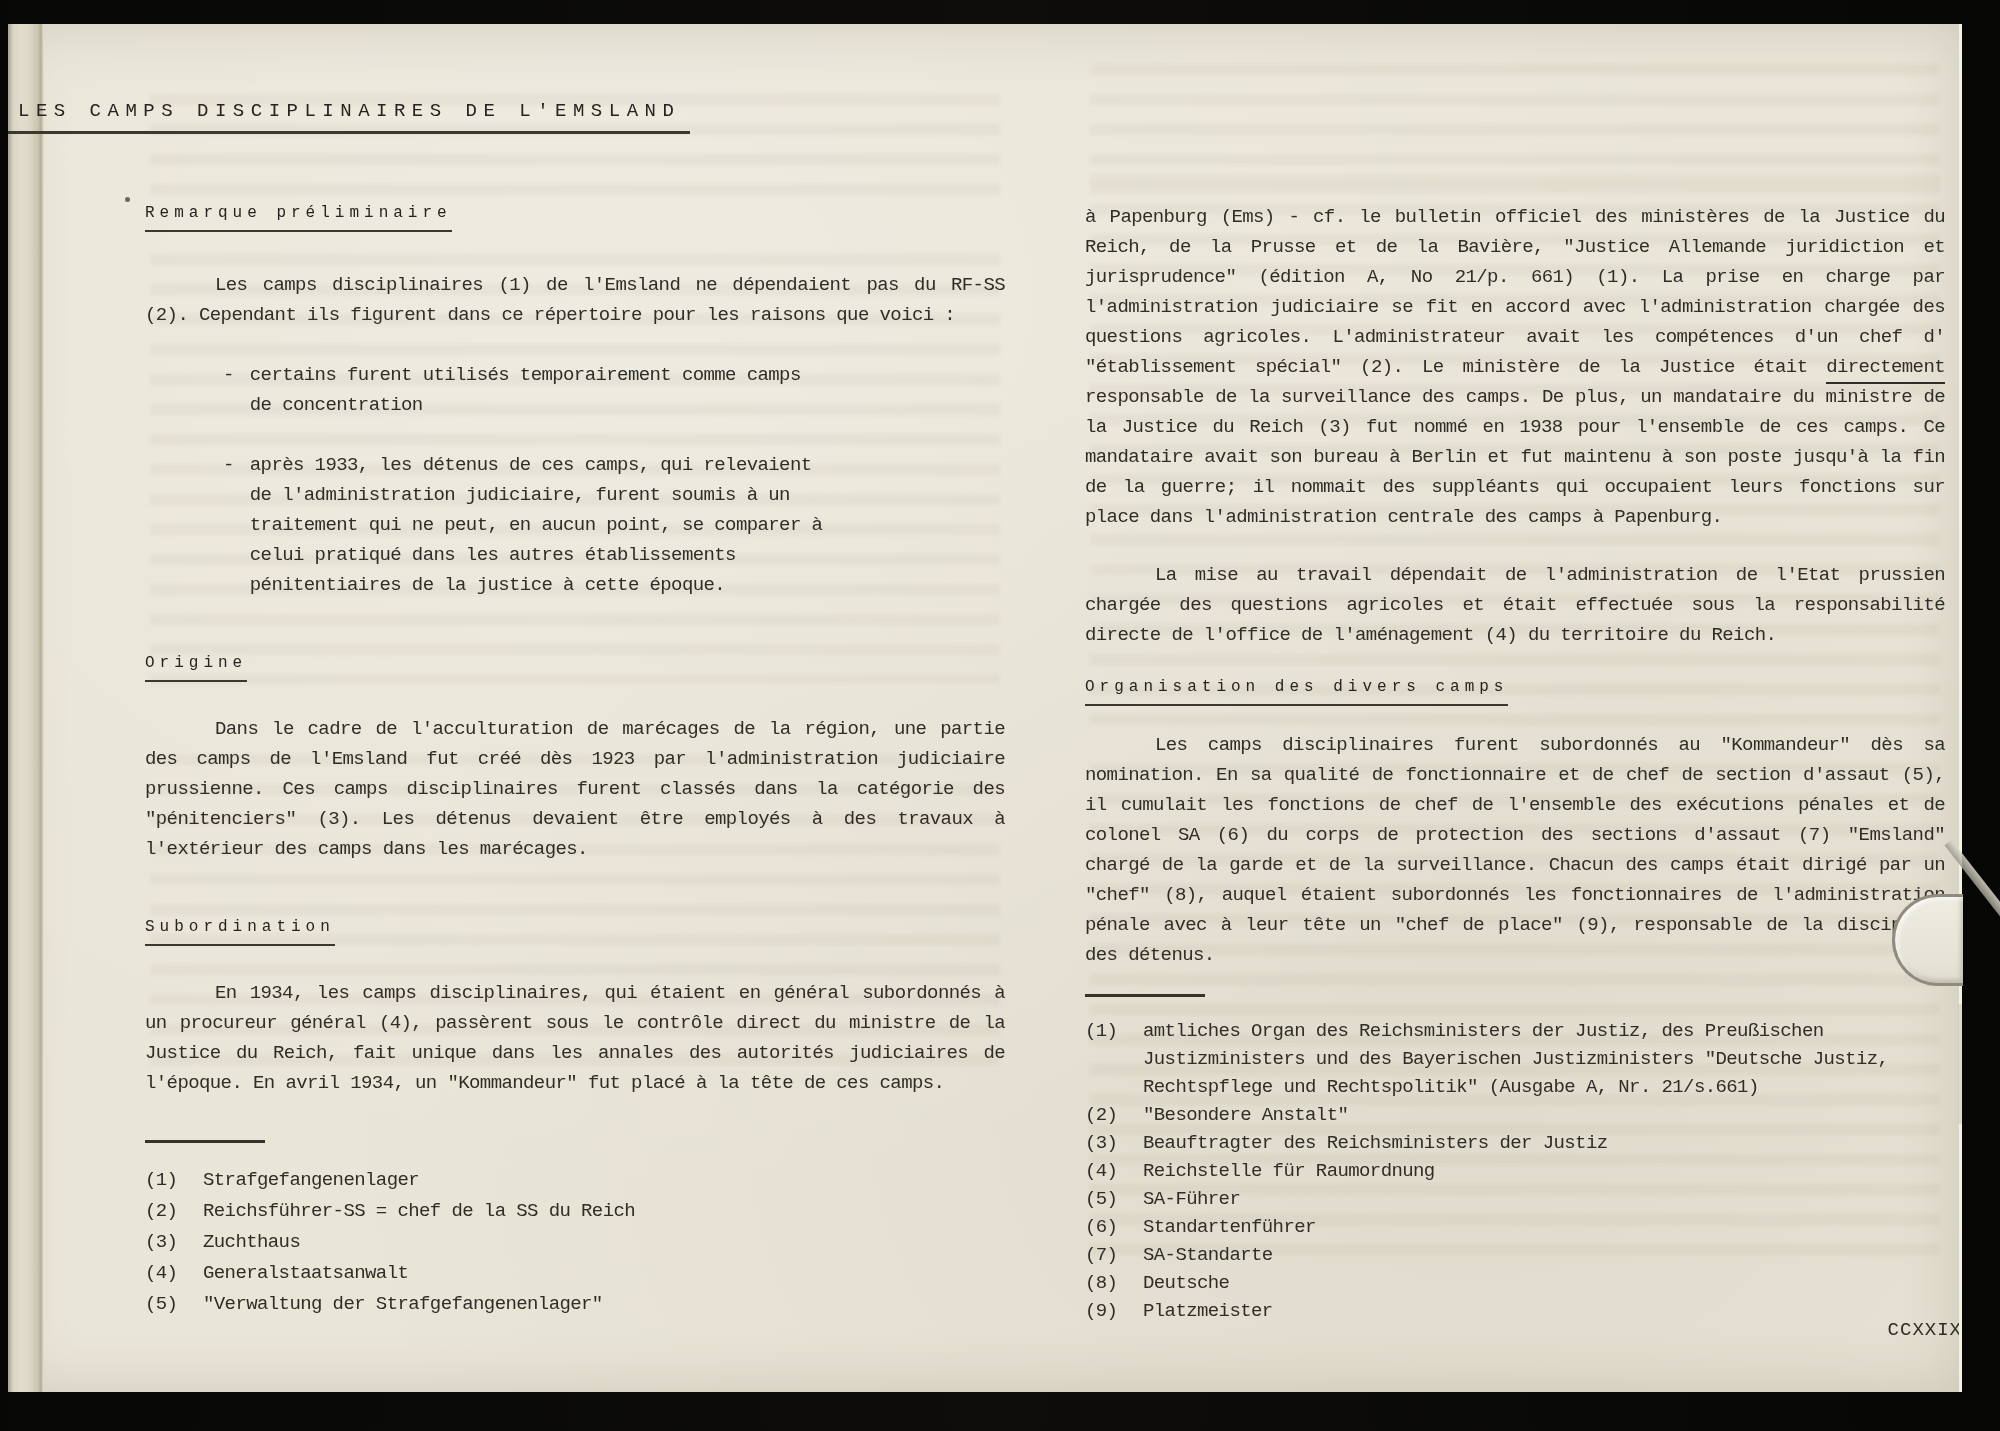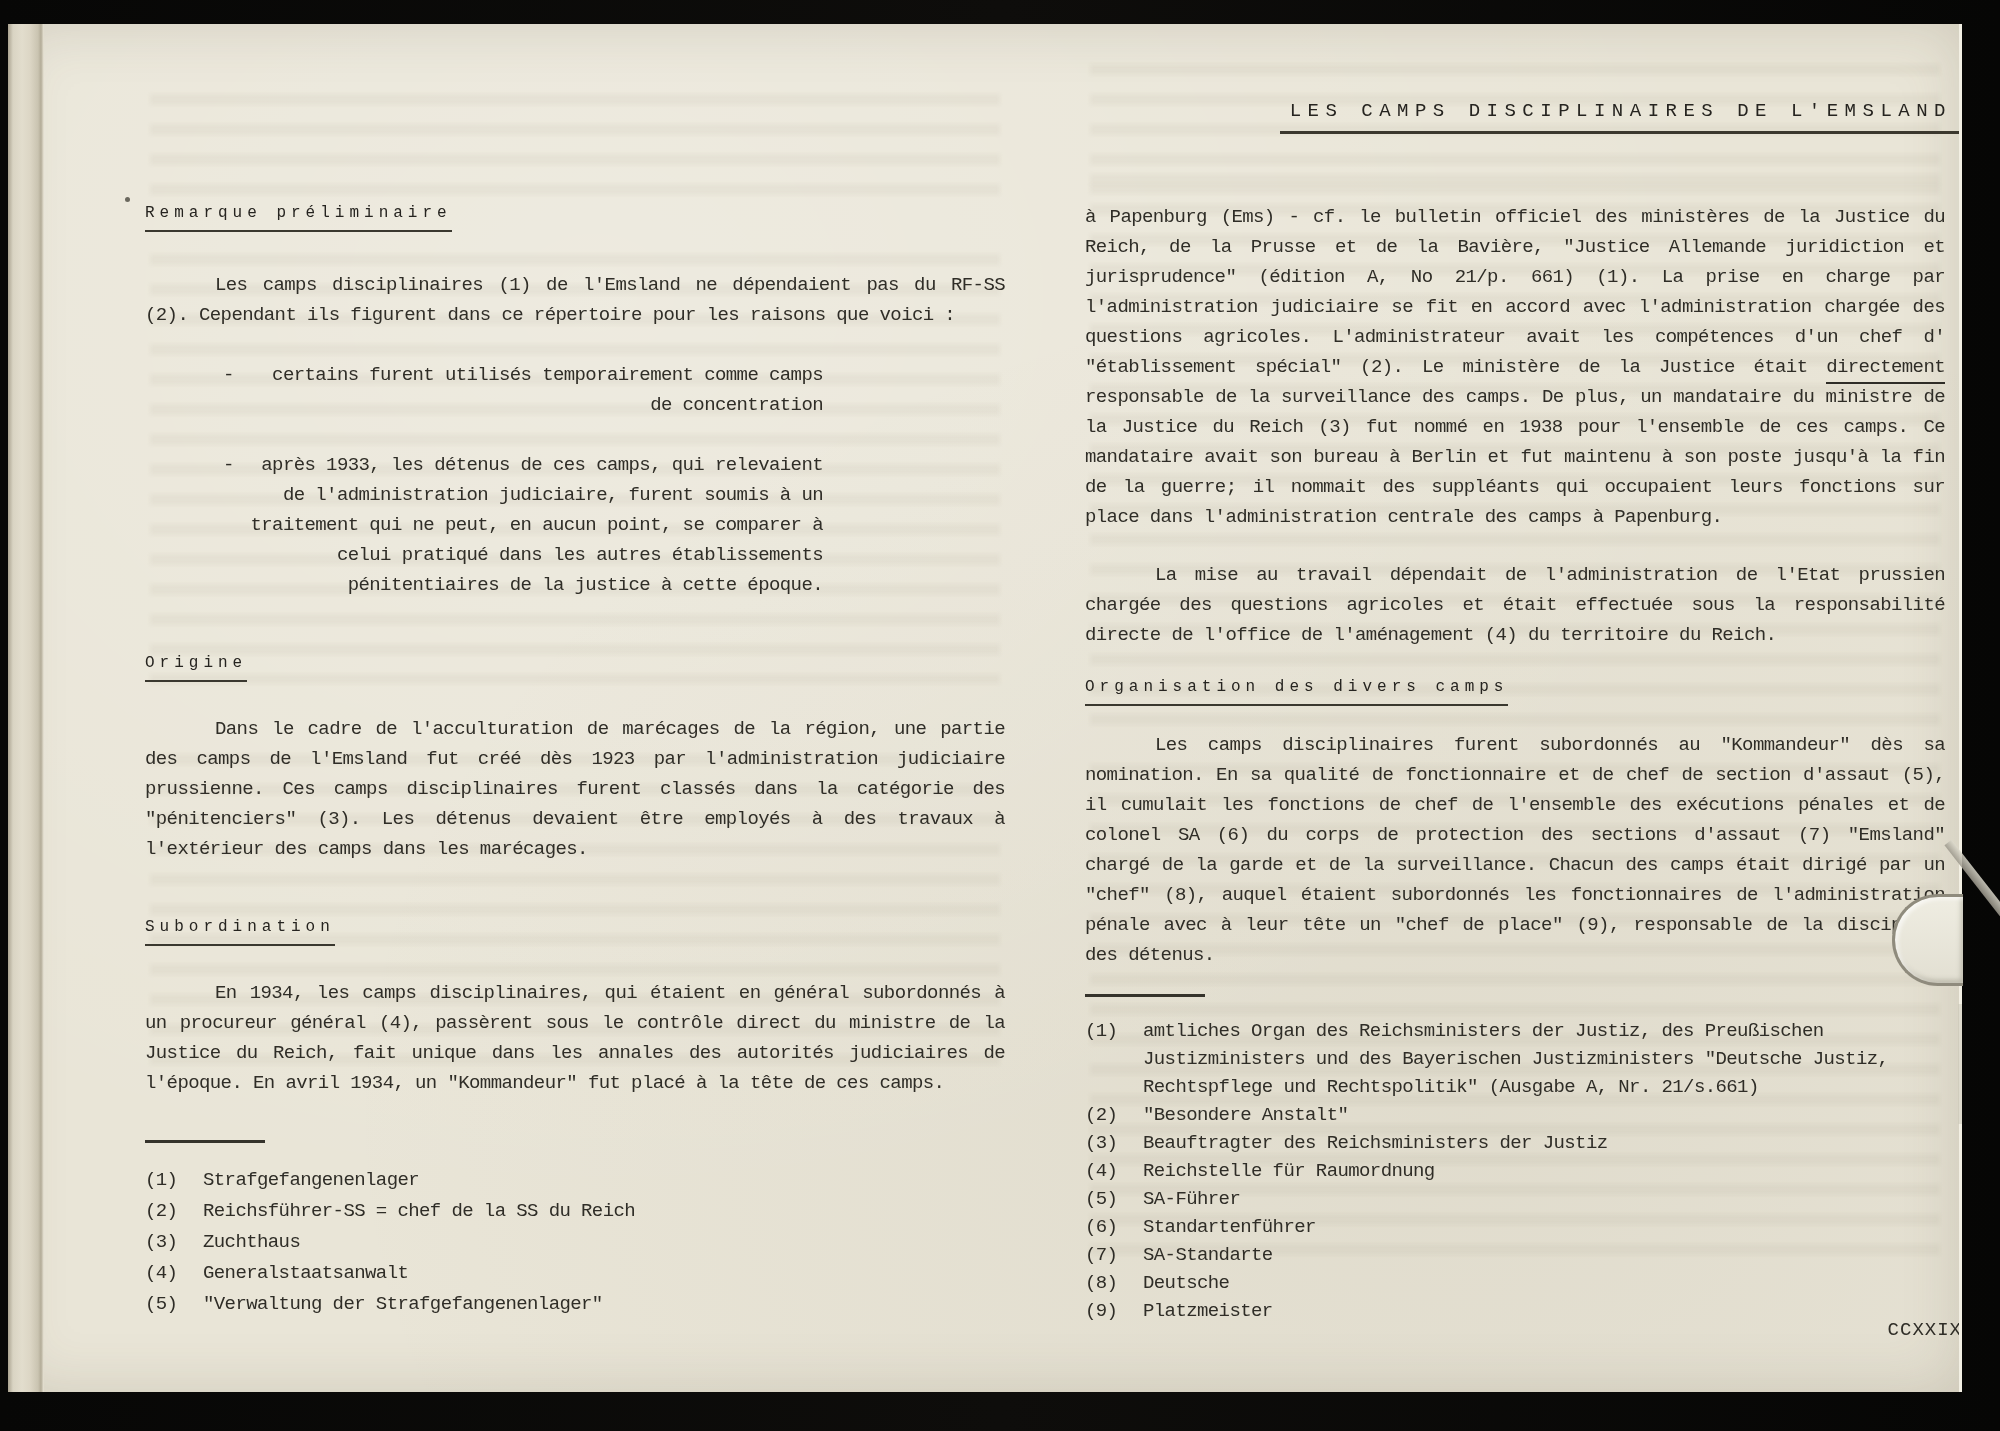--- a/index.html
+++ b/index.html
@@ -58,40 +58,40 @@
     display: inline-block;
     font-size: 16px;
     letter-spacing: 5px;
     color: #262420;
     border-bottom: 2px solid #3a382f;
     padding-bottom: 4px;
     line-height: 26px;
   }
   .title-wrap {
     position: absolute; top: 76px; left: 0; width: 100%;
-    text-align: right;
+    text-align: left;
   }
   .doc-title {
     display: inline-block;
     font-size: 19px;
     letter-spacing: 6.5px;
     color: #262420;
     border-bottom: 3px solid #3b382e;
     padding: 0 10px 9px 10px;
   }
   .col { position: absolute; top: 176px; width: 860px; }
   .col-left  { left: 137px; }
   .col-right { left: 1077px; }
   .bullet {
     display: flex; gap: 16px;
     margin-left: 78px;
     width: 600px;
     text-align: left;
   }
-  .bullet .btext { width: 575px; text-align: right; }
+  .bullet .btext { width: 575px; }
   .fn-sep {
     width: 120px; height: 0;
     border-top: 3px solid #35332b;
   }
   .fn-row { display: flex; gap: 14px; }
   .fn-row .num { min-width: 44px; flex: none; }
   .fn-left  { line-height: 31px; }
   .fn-right { line-height: 28px; }
   .uline { border-bottom: 2px solid #2f2d27; padding-bottom: 4px; }
   .page-number {

